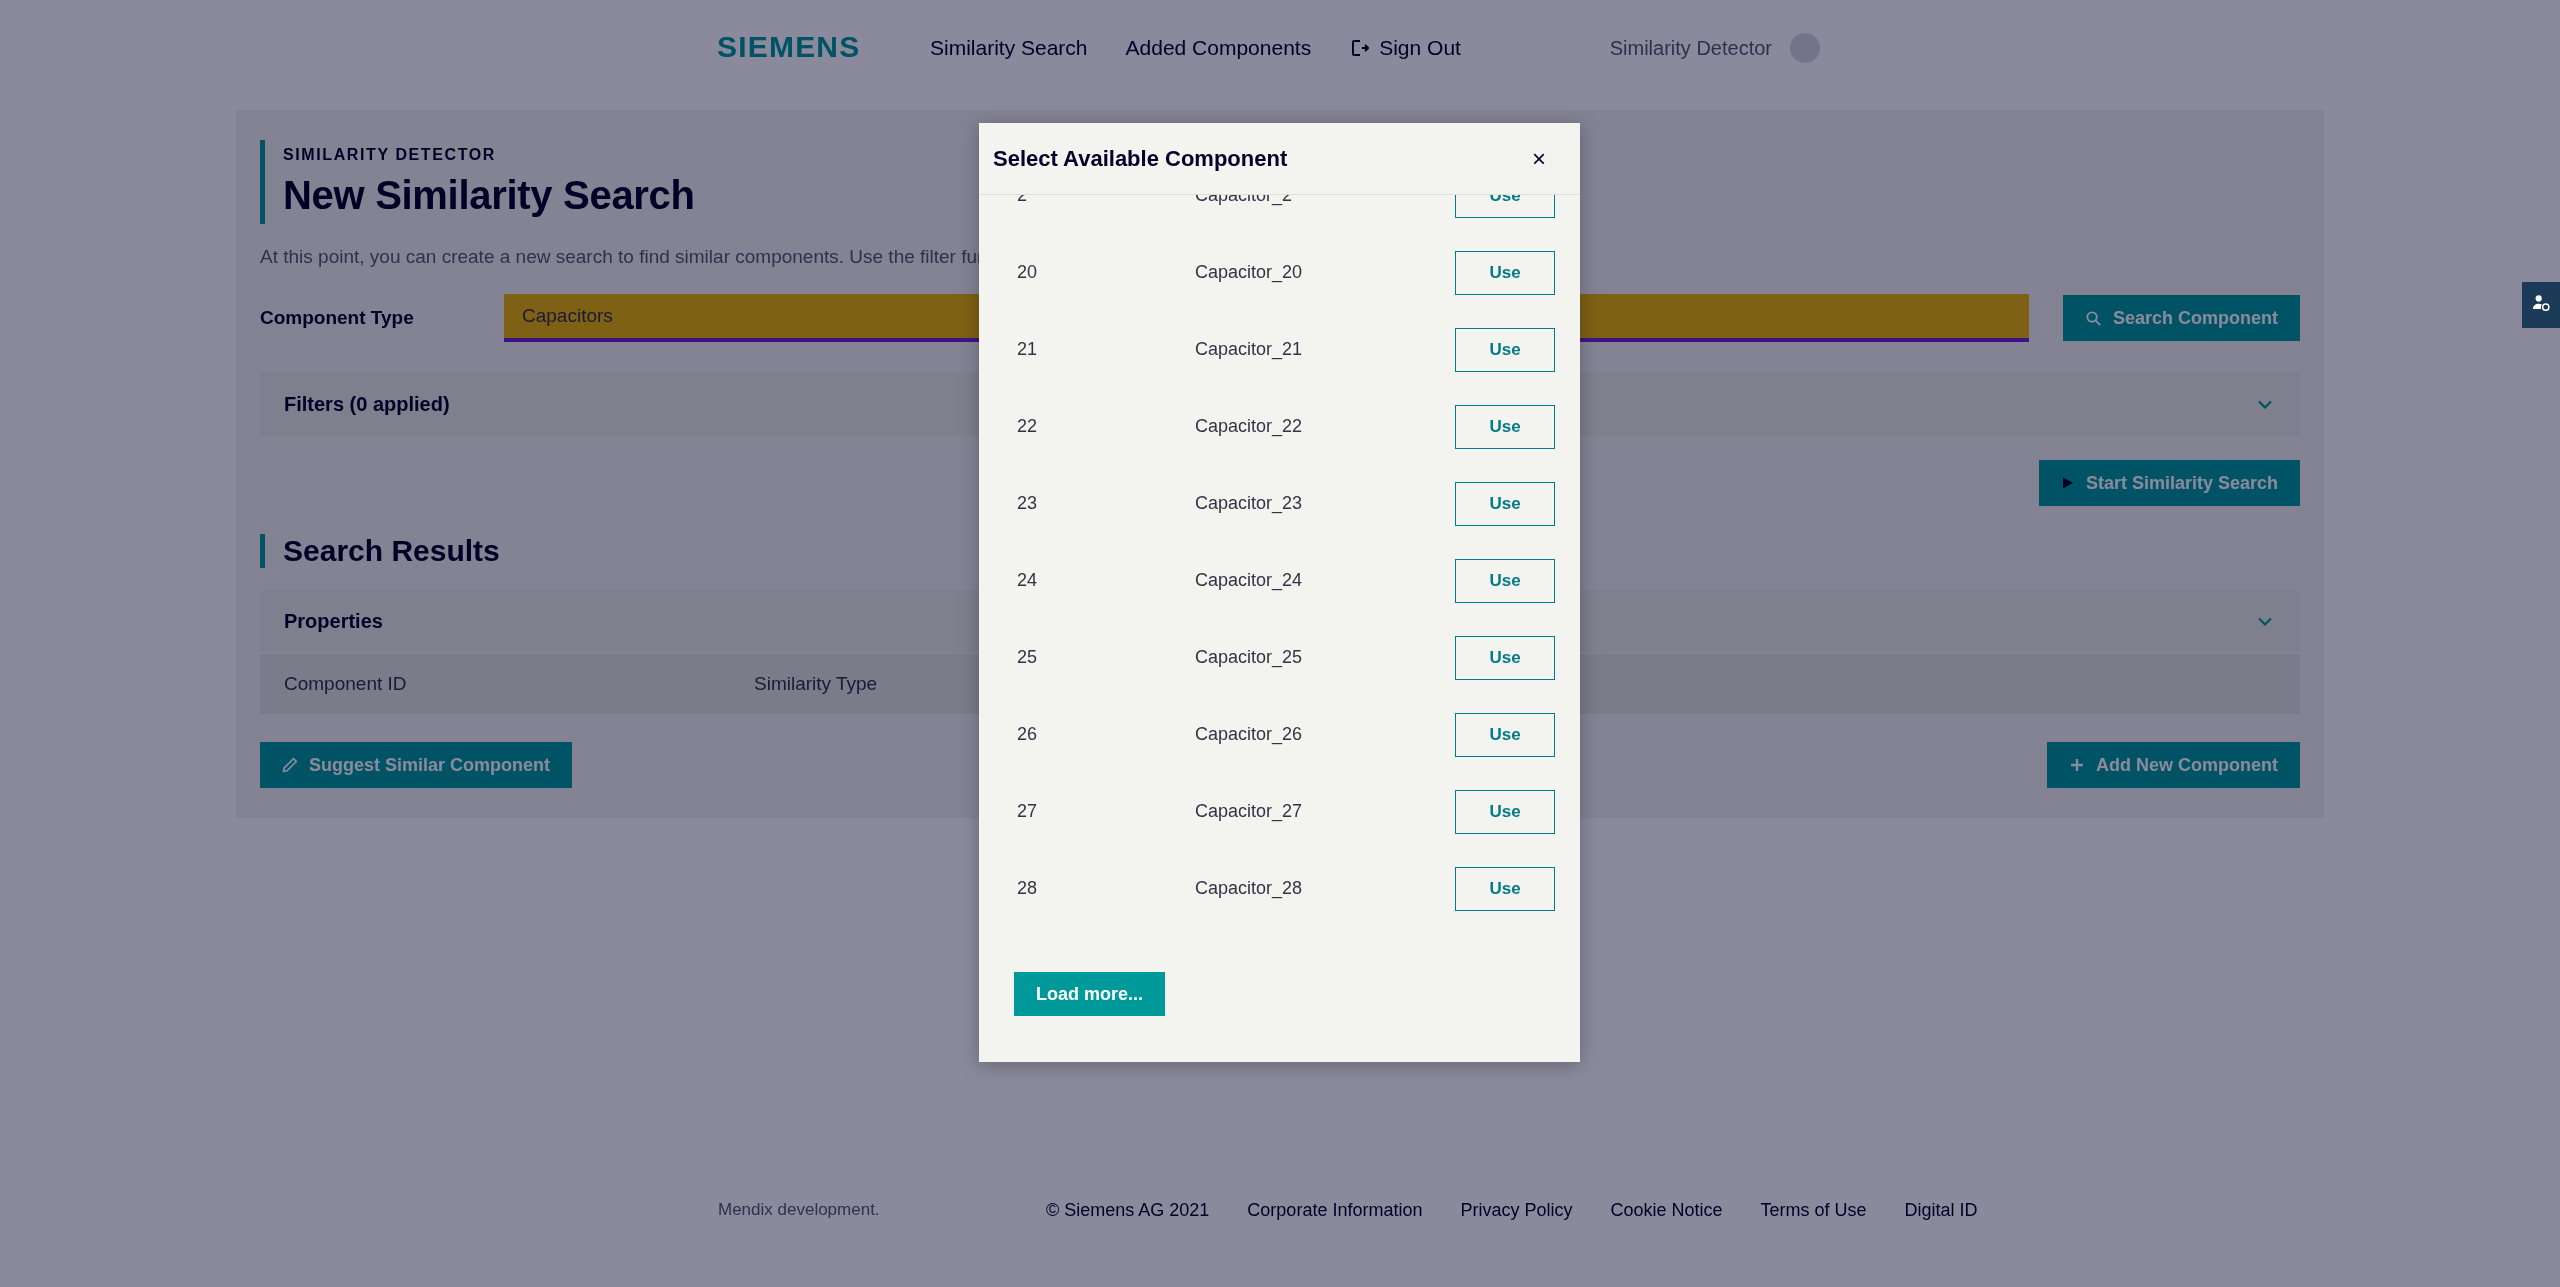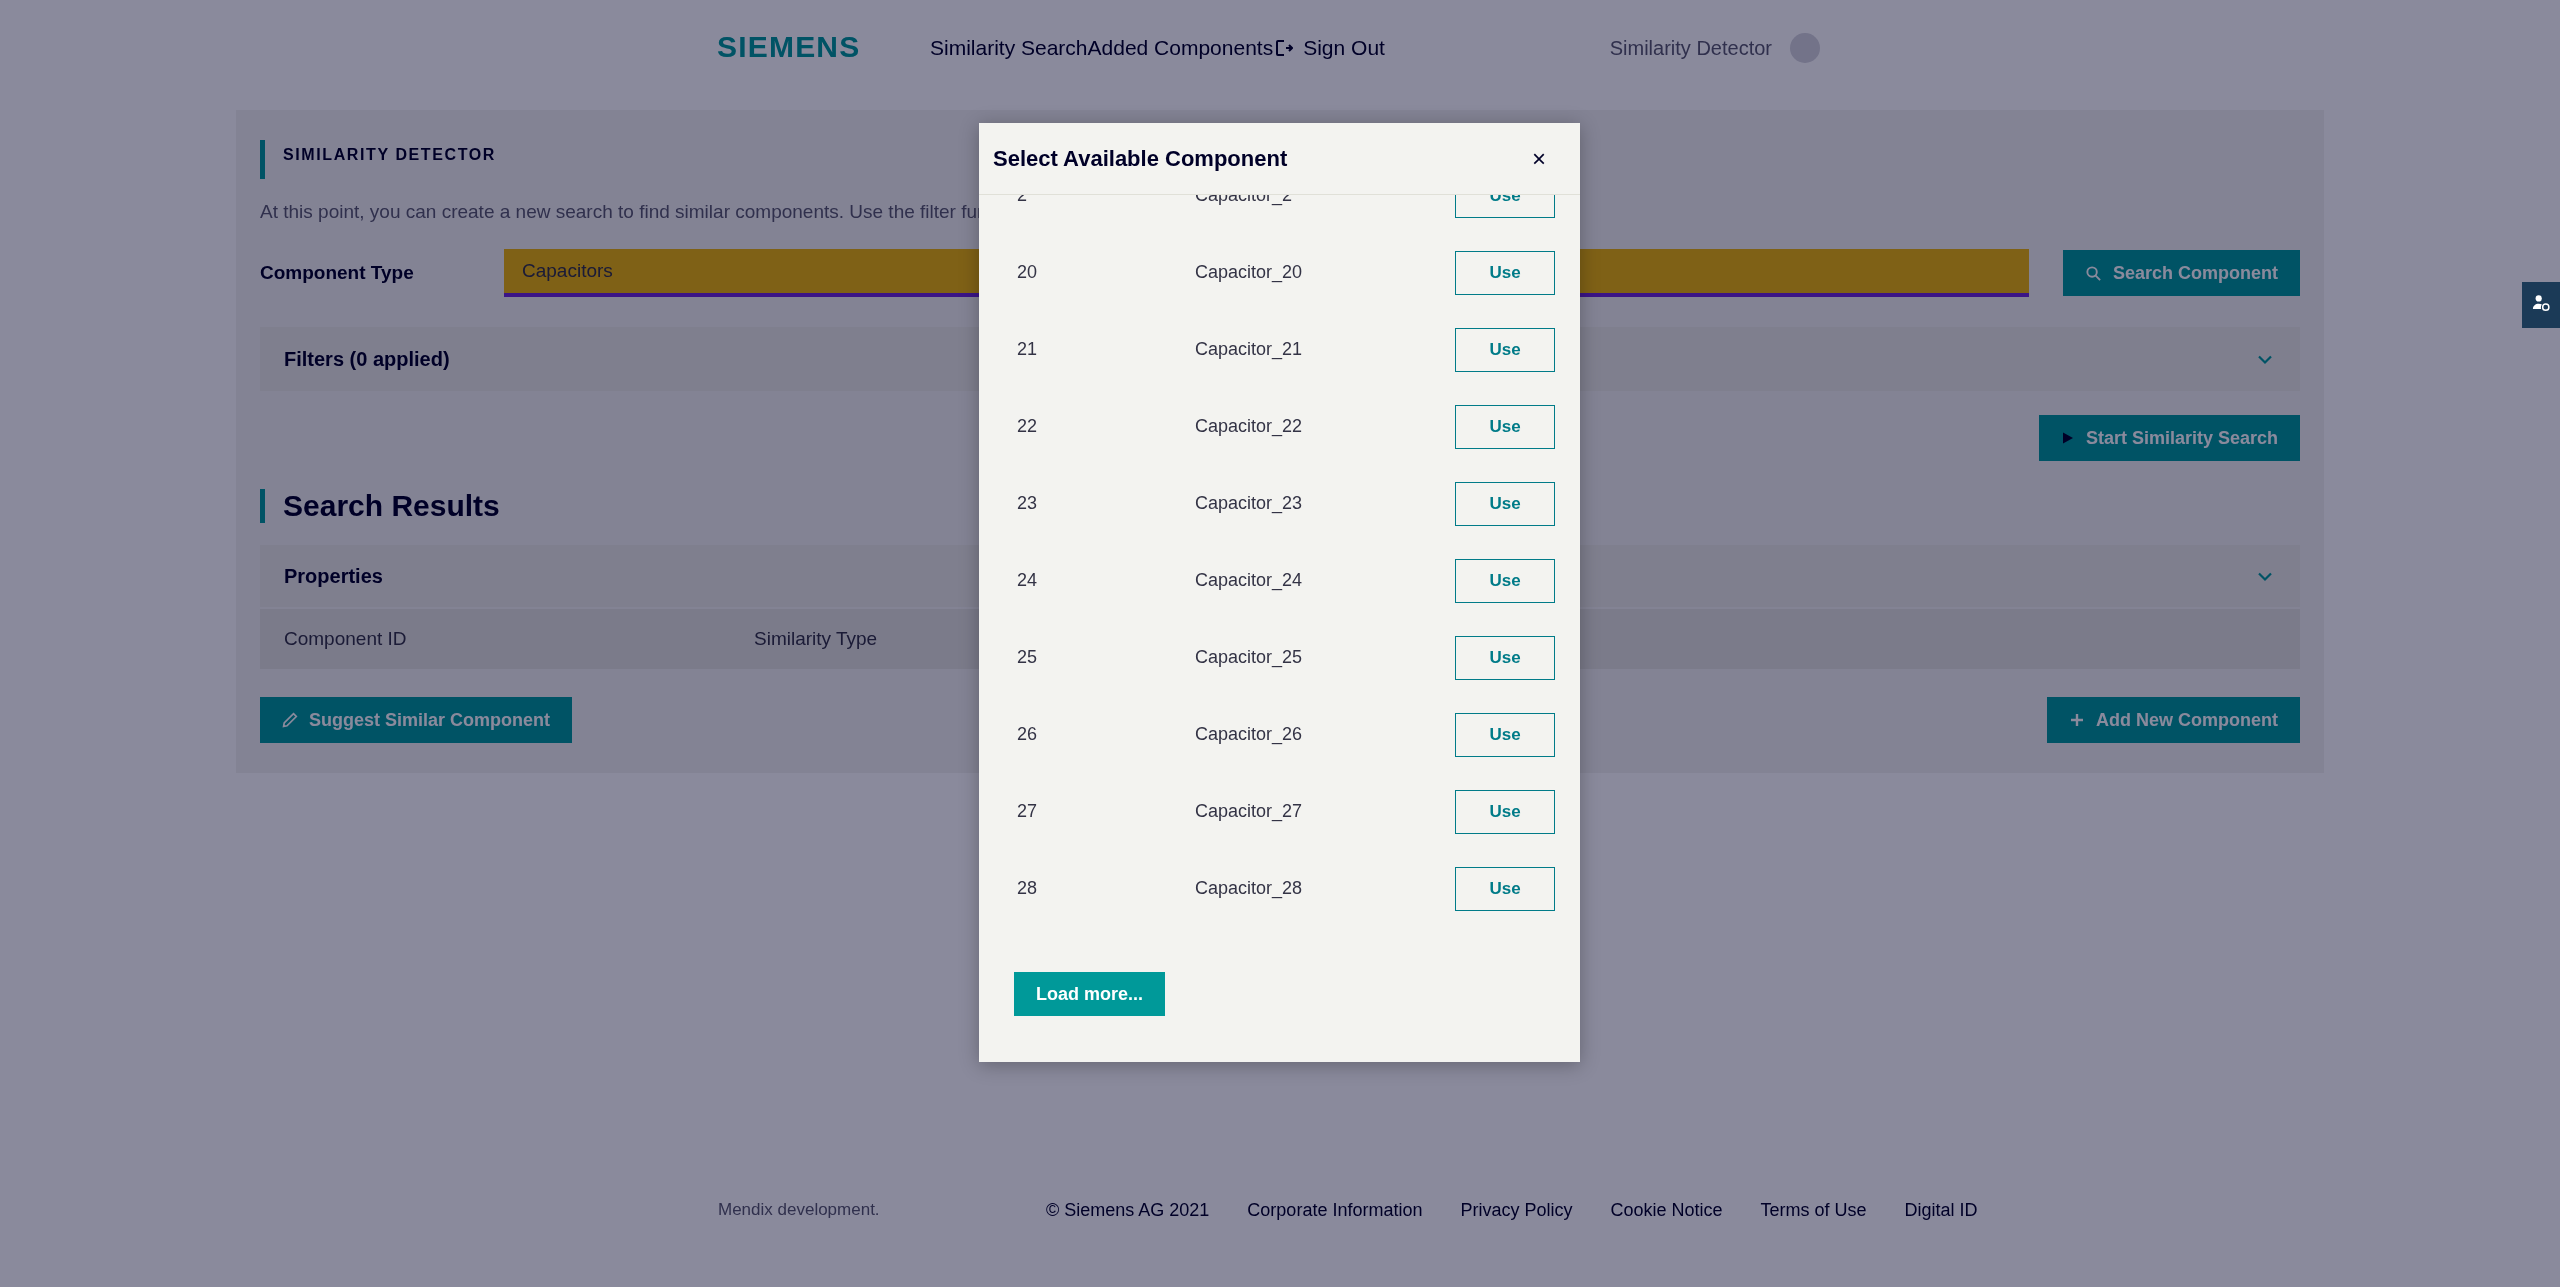--- a/index.html
+++ b/index.html
@@ -45,20 +45,21 @@
     letter-spacing: 1.2px;
     color: #009999;
     font-family: "Liberation Sans", sans-serif;
   }
   .nav-links {
     position: absolute;
     left: 930px;
     top: 36px;
     display: flex;
     align-items: flex-end;
+    gap: 38px;
   }
   .nav-link {
     font-size: 21px;
     color: #000028;
     text-decoration: none;
     white-space: nowrap;
     display: flex;
     align-items: center;
     gap: 10px;
     cursor: pointer;
@@ -414,20 +415,21 @@
     <span class="account-name">Similarity Detector</span>
     <span class="avatar"></span>
   </div>
 </div>
 
 <div class="page-wrap">
 
   <div class="hero">
     <div class="eyebrow-block">
       <div class="eyebrow">SIMILARITY DETECTOR</div>
+      <div class="page-title">New Similarity Search</div>
     </div>
   </div>
 
   <div class="page-desc">At this point, you can create a new search to find similar components. Use the filter function to narrow</div>
 
   <div class="ct-row">
     <div class="ct-label">Component Type</div>
     <div class="ct-select">Capacitors</div>
     <button class="btn ct-search-btn">
       <span>

